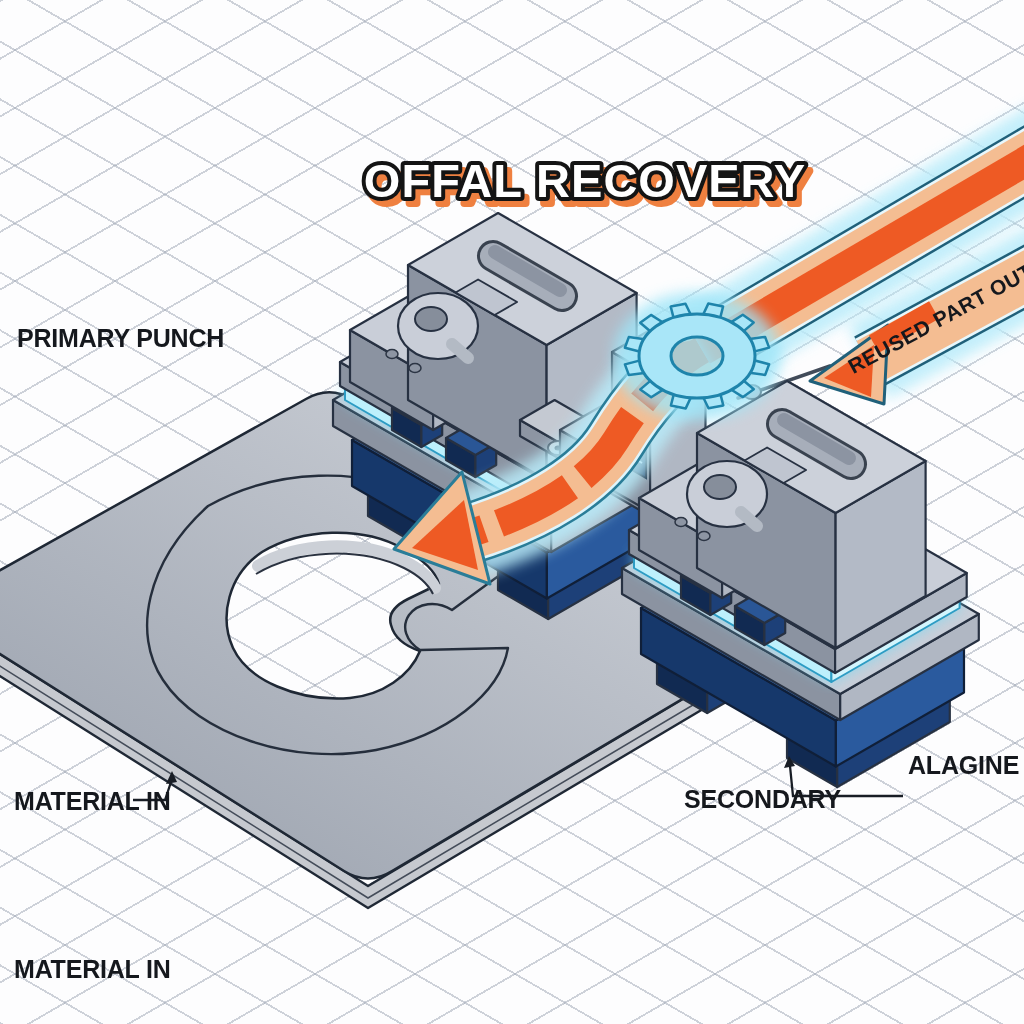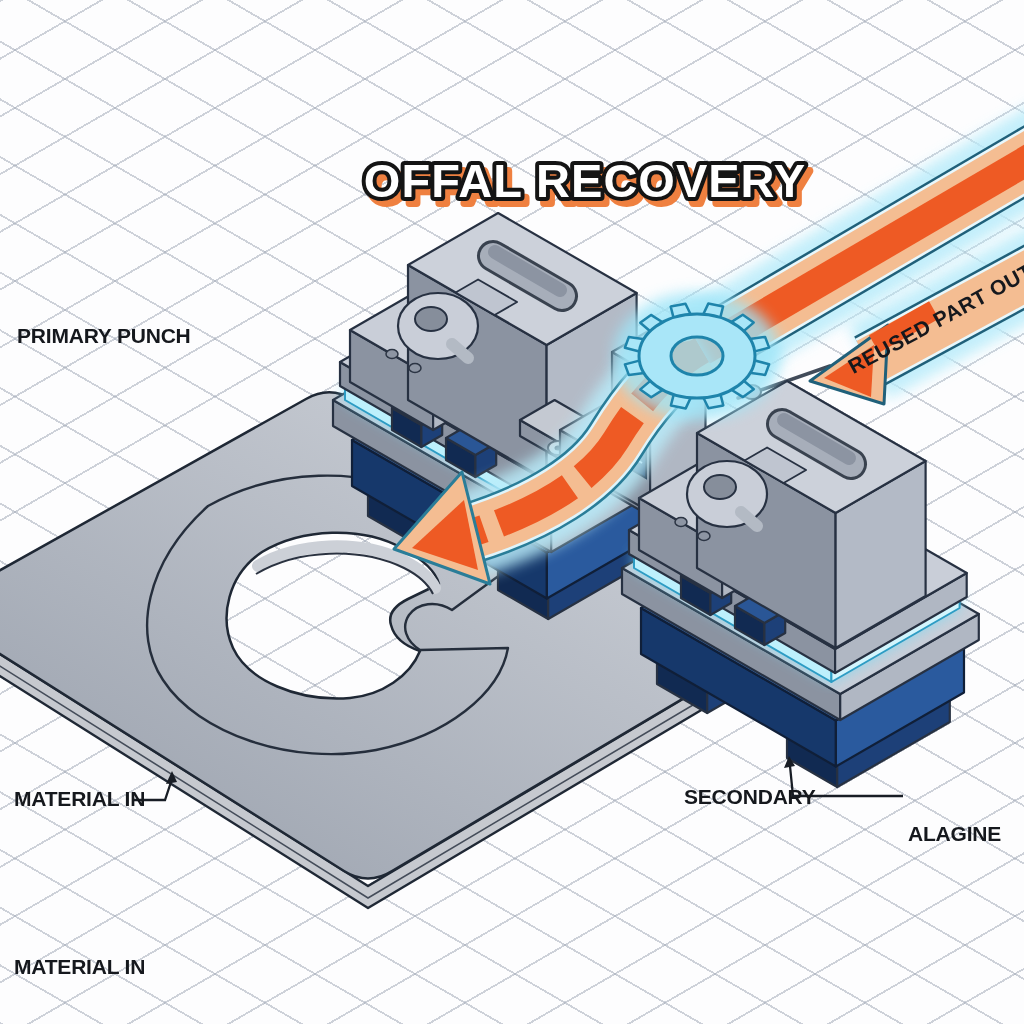--- a/index.html
+++ b/index.html
@@ -6,27 +6,27 @@
   #stage{
     position:relative;width:1024px;height:1024px;overflow:hidden;
     background-color:#fdfdfe;
     background-image:
       repeating-linear-gradient(150deg, rgba(158,166,180,.50) 0 1.8px, transparent 1.8px 50px),
       repeating-linear-gradient(30deg,  rgba(158,166,180,.50) 0 1.8px, transparent 1.8px 50px);
     font-family:"Liberation Sans",sans-serif;
   }
   #diagram{position:absolute;inset:0;width:1024px;height:1024px;}
   .label{
-    position:absolute;font-weight:800;font-size:21px;color:#15181d;
+    position:absolute;font-weight:800;font-size:25px;color:#15181d;
     letter-spacing:-0.2px;white-space:nowrap;
   }
   #lab-primary{left:17px;top:324px;}
   #lab-material-upper{left:14px;top:787px;}
   #lab-secondary{left:684px;top:785px;}
-  #lab-alagine{left:908px;top:822px;}
+  #lab-alagine{left:908px;top:751px;}
   #lab-material-lower{left:14px;top:955px;}
   .svgtitle{
     font-family:"Liberation Sans",sans-serif;font-weight:bold;font-size:47px;letter-spacing:1px;
   }
   .bandtext{
     font-family:"Liberation Sans",sans-serif;font-weight:800;font-size:21px;letter-spacing:.5px;
   }
 </style>
 </head>
 <body>

